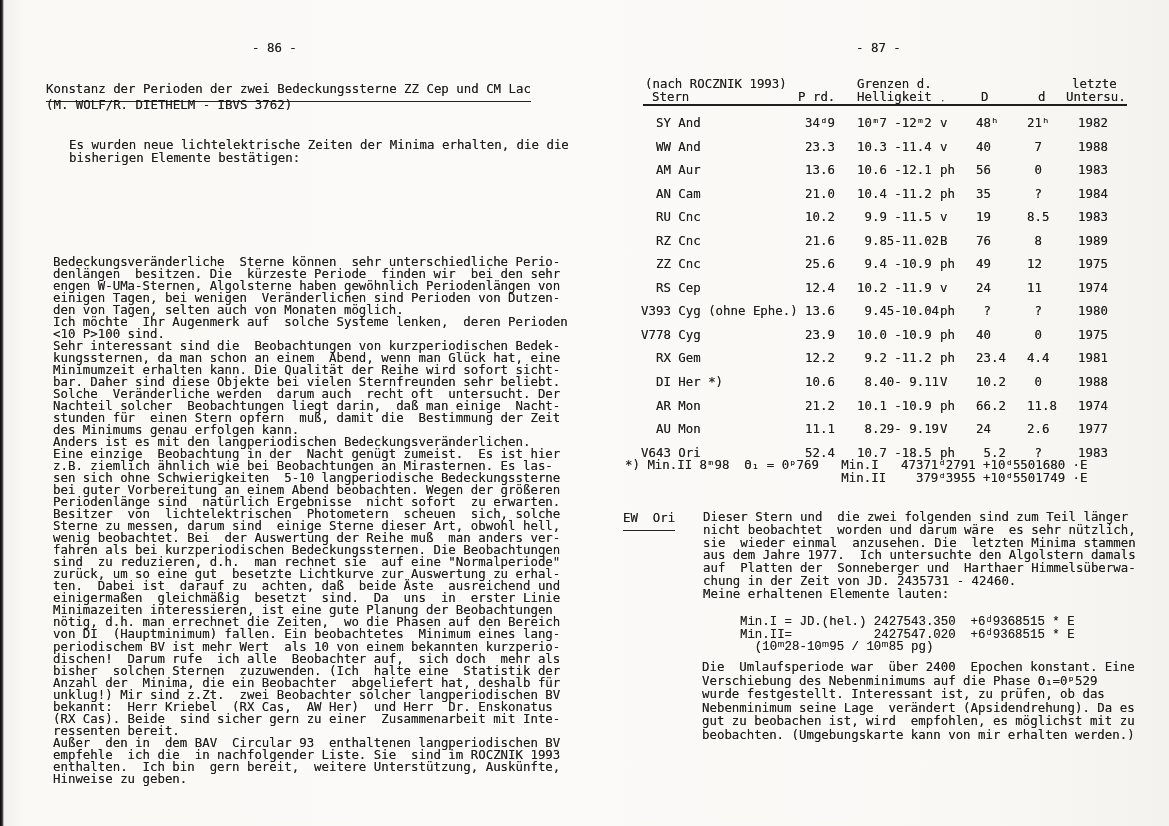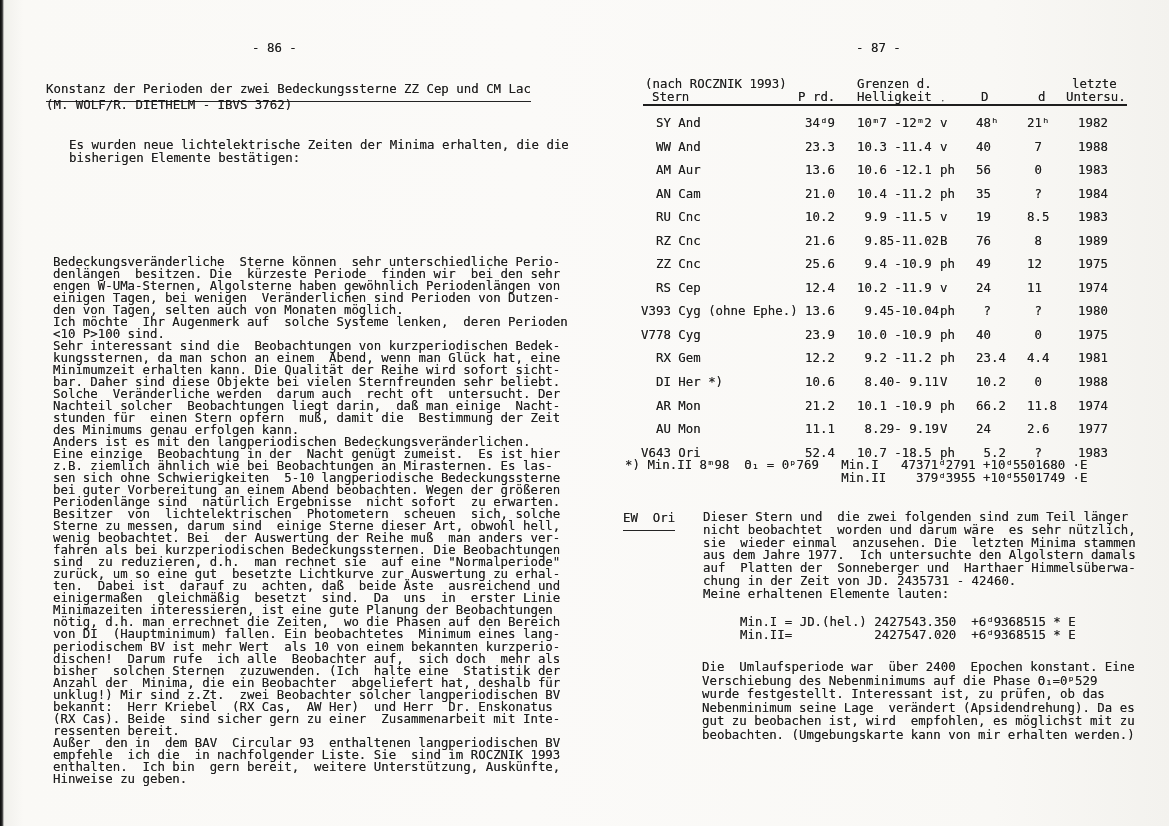--- a/index.html
+++ b/index.html
@@ -210,15 +210,15 @@
         <span class="cell c-D"> 5.2</span>
         <span class="cell c-d"> ?</span>
         <span class="cell c-year">1983</span>
       </div>
     </div>
 
   <div class="t fnote" style="left:25px;top:459px;"><div class="ln">*) Min.II 8ᵐ98  Θ₁ = 0ᵖ769   Min.I   47371ᵈ2791 +10ᵈ5501680 ·E</div><div class="ln">                             Min.II    379ᵈ3955 +10ᵈ5501749 ·E</div></div>
 
   <div class="t ul" style="left:23px;top:512px;">EW  Ori</div>
   <div class="t ewbody" style="left:103px;top:511px;"><div class="ln">Dieser Stern und  die zwei folgenden sind zum Teil länger</div><div class="ln">nicht beobachtet  worden und darum wäre  es sehr nützlich,</div><div class="ln">sie  wieder einmal  anzusehen. Die  letzten Minima stammen</div><div class="ln">aus dem Jahre 1977.  Ich untersuchte den Algolstern damals</div><div class="ln">auf  Platten der  Sonneberger und  Harthaer Himmelsüberwa-</div><div class="ln">chung in der Zeit von JD. 2435731 - 42460.</div><div class="ln">Meine erhaltenen Elemente lauten:</div></div>
-  <div class="t ewform" style="left:140px;top:616px;"><div class="ln">Min.I = JD.(hel.) 2427543.350  +6ᵈ9368515 * E</div><div class="ln">Min.II=           2427547.020  +6ᵈ9368515 * E</div></div>
+  <div class="t ewform" style="left:140px;top:616px;font-family:Liberation Mono, monospace;"><div class="ln">Min.I = JD.(hel.) 2427543.350  +6ᵈ9368515 * E</div><div class="ln">Min.II=           2427547.020  +6ᵈ9368515 * E</div><div class="ln">  (10ᵐ28-10ᵐ95 / 10ᵐ85 pg)</div></div>
   <div class="t ewclose" style="left:102px;top:661px;"><div class="ln">Die  Umlaufsperiode war  über 2400  Epochen konstant. Eine</div><div class="ln">Verschiebung des Nebenminimums auf die Phase Θ₁=0ᵖ529</div><div class="ln">wurde festgestellt. Interessant ist, zu prüfen, ob das</div><div class="ln">Nebenminimum seine Lage  verändert (Apsidendrehung). Da es</div><div class="ln">gut zu beobachen ist, wird  empfohlen, es möglichst mit zu</div><div class="ln">beobachten. (Umgebungskarte kann von mir erhalten werden.)</div></div>
 </div>
 
 </body></html>

